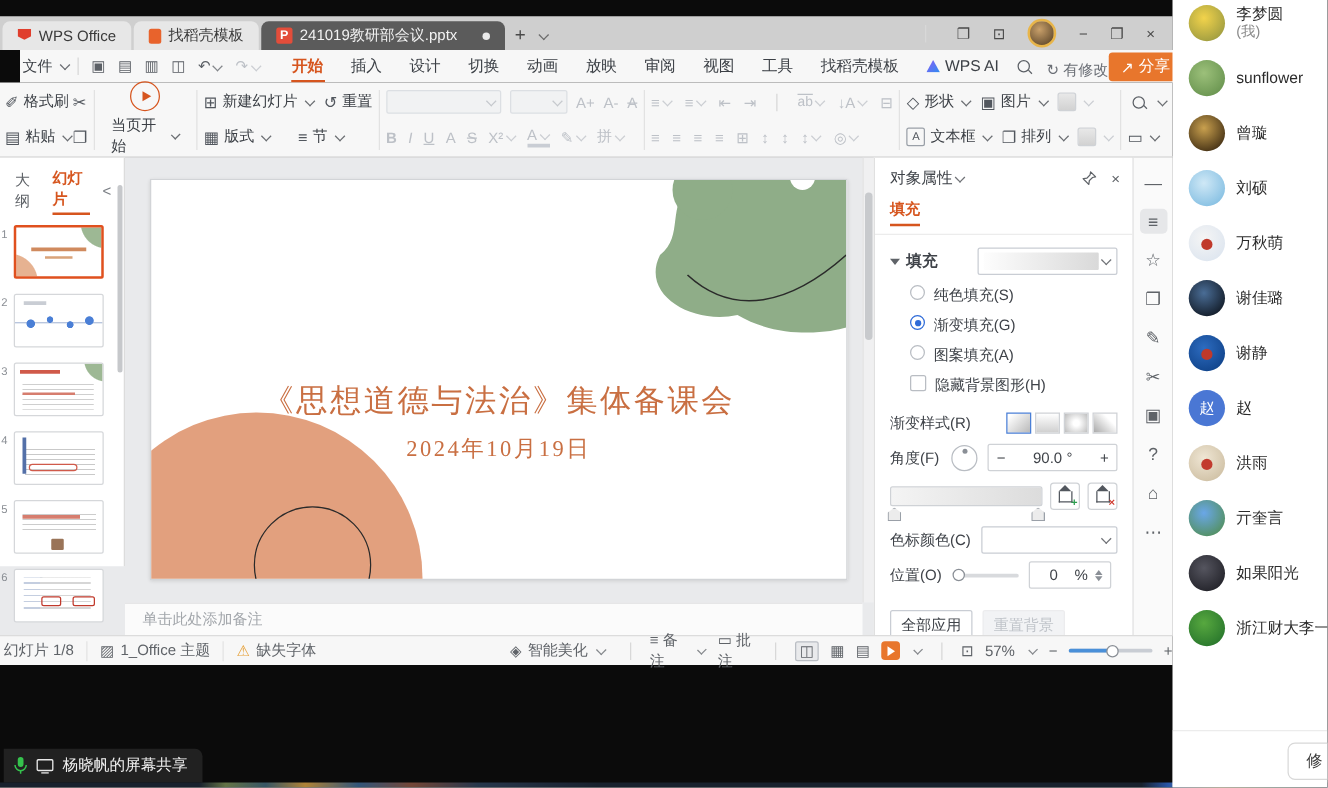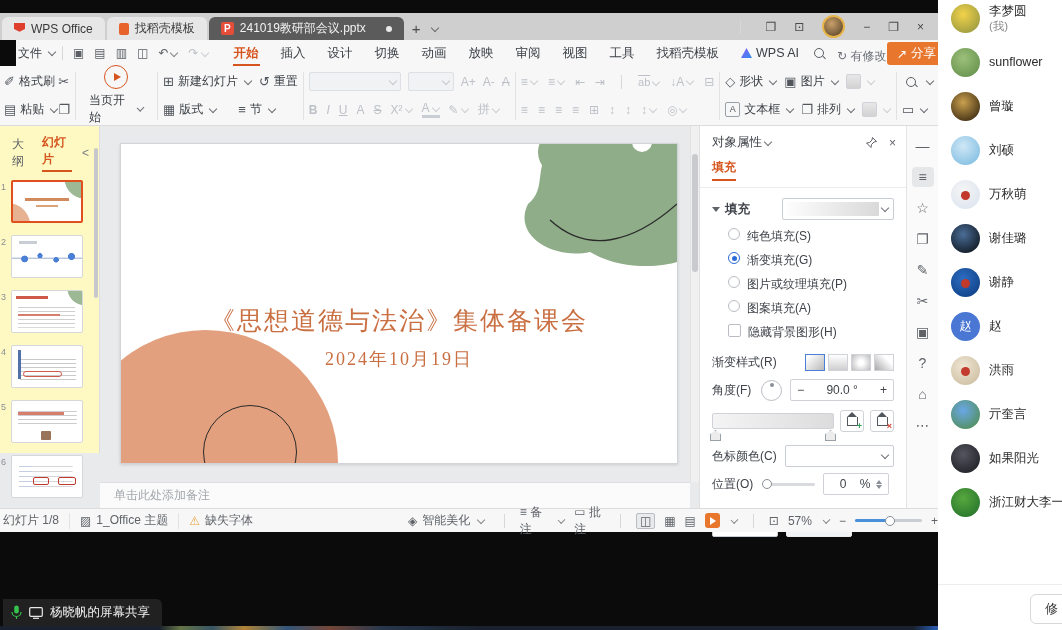--- a/index.html
+++ b/index.html
@@ -54,21 +54,21 @@
   .playcirc{width:22px;height:22px;border:1.4px solid #d6551e;border-radius:50%;display:flex;align-items:center;justify-content:center}
   .playcirc i{width:0;height:0;border-left:7px solid #d6551e;border-top:4.5px solid transparent;border-bottom:4.5px solid transparent;margin-left:2px}
   .fsel{background:#f1f2f3;border:1px solid #dcdfe3;border-radius:2px;height:19px;display:inline-flex;align-items:center;
         justify-content:flex-end;color:#b7bbc1;padding:0 3px;box-sizing:border-box}
   .swatch{display:inline-block;width:13px;height:13px;border:1px solid #cfd2d6;background:linear-gradient(#e8e8e8,#d2d2d2);border-radius:2px}
   .boxA{display:inline-block;width:13px;height:13px;border:1px solid #9aa0a8;border-radius:2px;font-size:9px;line-height:13px;text-align:center;color:#52575e}
   .ab{font-size:11px;text-decoration:overline}
   
   .workspace{position:absolute;left:0;top:126px;width:938px;height:382px;background:#e9eaec}
   
-  .slidepanel{position:absolute;left:0;top:0;width:100px;height:327px;background:#fef9c3;border-right:1px solid #dcdcdc;box-sizing:border-box}
+  .slidepanel{position:absolute;left:0;top:0;width:100px;height:327px;background:#ffffff;border-right:1px solid #dcdcdc;box-sizing:border-box}
   .sp-tabs{display:flex;align-items:center;gap:10px;padding:8px 0 4px 12px;font-size:12px;color:#5f6368}
   .sp-tab.active{color:#d6551e;font-weight:bold;border-bottom:2px solid #d6551e;padding-bottom:2px}
   .sp-coll{margin-left:auto;padding-right:10px;color:#7a7e84}
   .thumblist{padding-top:4px}
   .thumbrow{display:flex;align-items:flex-start;margin-bottom:12px}
   .tnum{width:10px;font-size:9px;color:#8a8e94;margin-left:1px;padding-top:2px}
   .th{width:70px;height:41px;background:#fff;border:1px solid #d5d7da;border-radius:2px;position:relative;overflow:hidden;flex:none}
   .th.sel{border:2px solid #e0501e;width:68px;height:39px}
   .th-title{background:radial-gradient(circle at 106% -10%,#9db894 0 24%,transparent 25%),
             radial-gradient(circle at -8% 112%,#e6b291 0 26%,transparent 27%),#fff}
@@ -522,24 +522,20 @@
           <div class="opt">
             <span class="radio"></span>
             <span>纯色填充(S)</span>
           </div>
           <div class="opt">
             <span class="radio sel"></span>
             <span>渐变填充(G)</span>
           </div>
           <div class="opt">
             <span class="radio"></span>
-            <span>图片或纹理填充(P)</span>
-          </div>
-          <div class="opt">
-            <span class="radio"></span>
             <span>图案填充(A)</span>
           </div>
         </div>
       <div class="opt" style="padding-left:16px">
         <span class="chk"></span>
         <span>隐藏背景图形(H)</span>
       </div>
       <div class="prow">
         <span>渐变样式(R)</span>
         <span class="gstyles">

